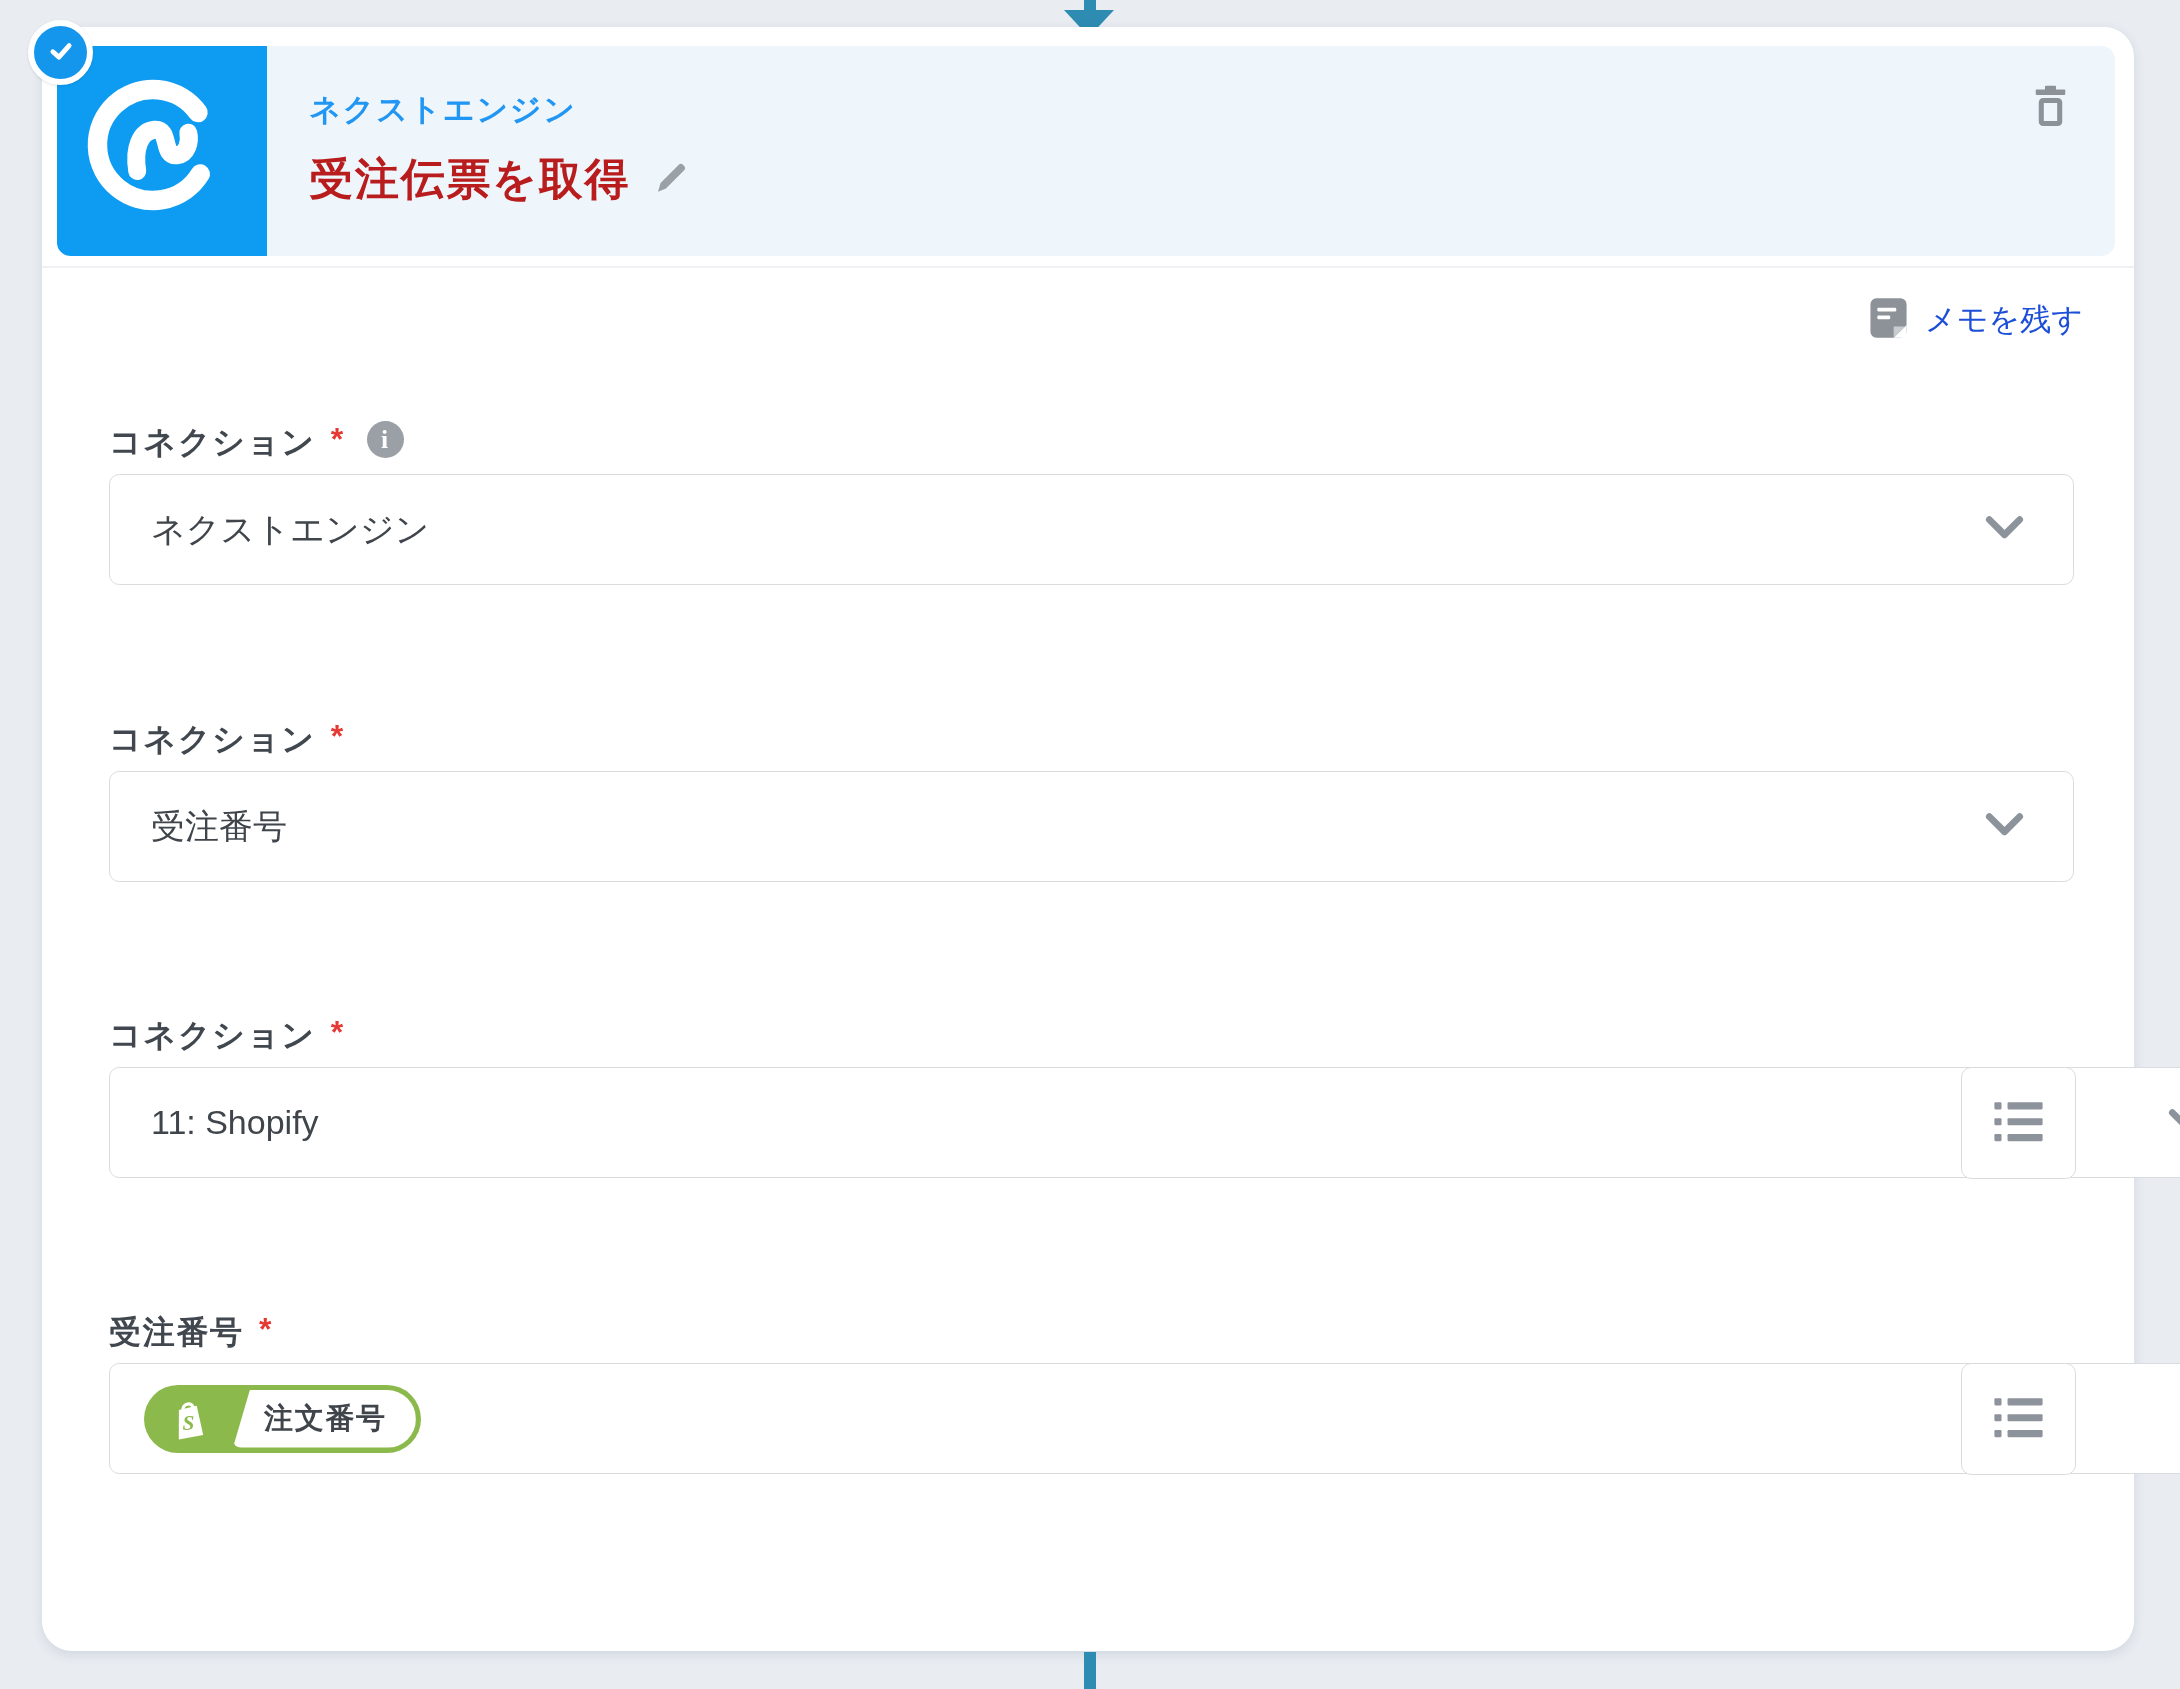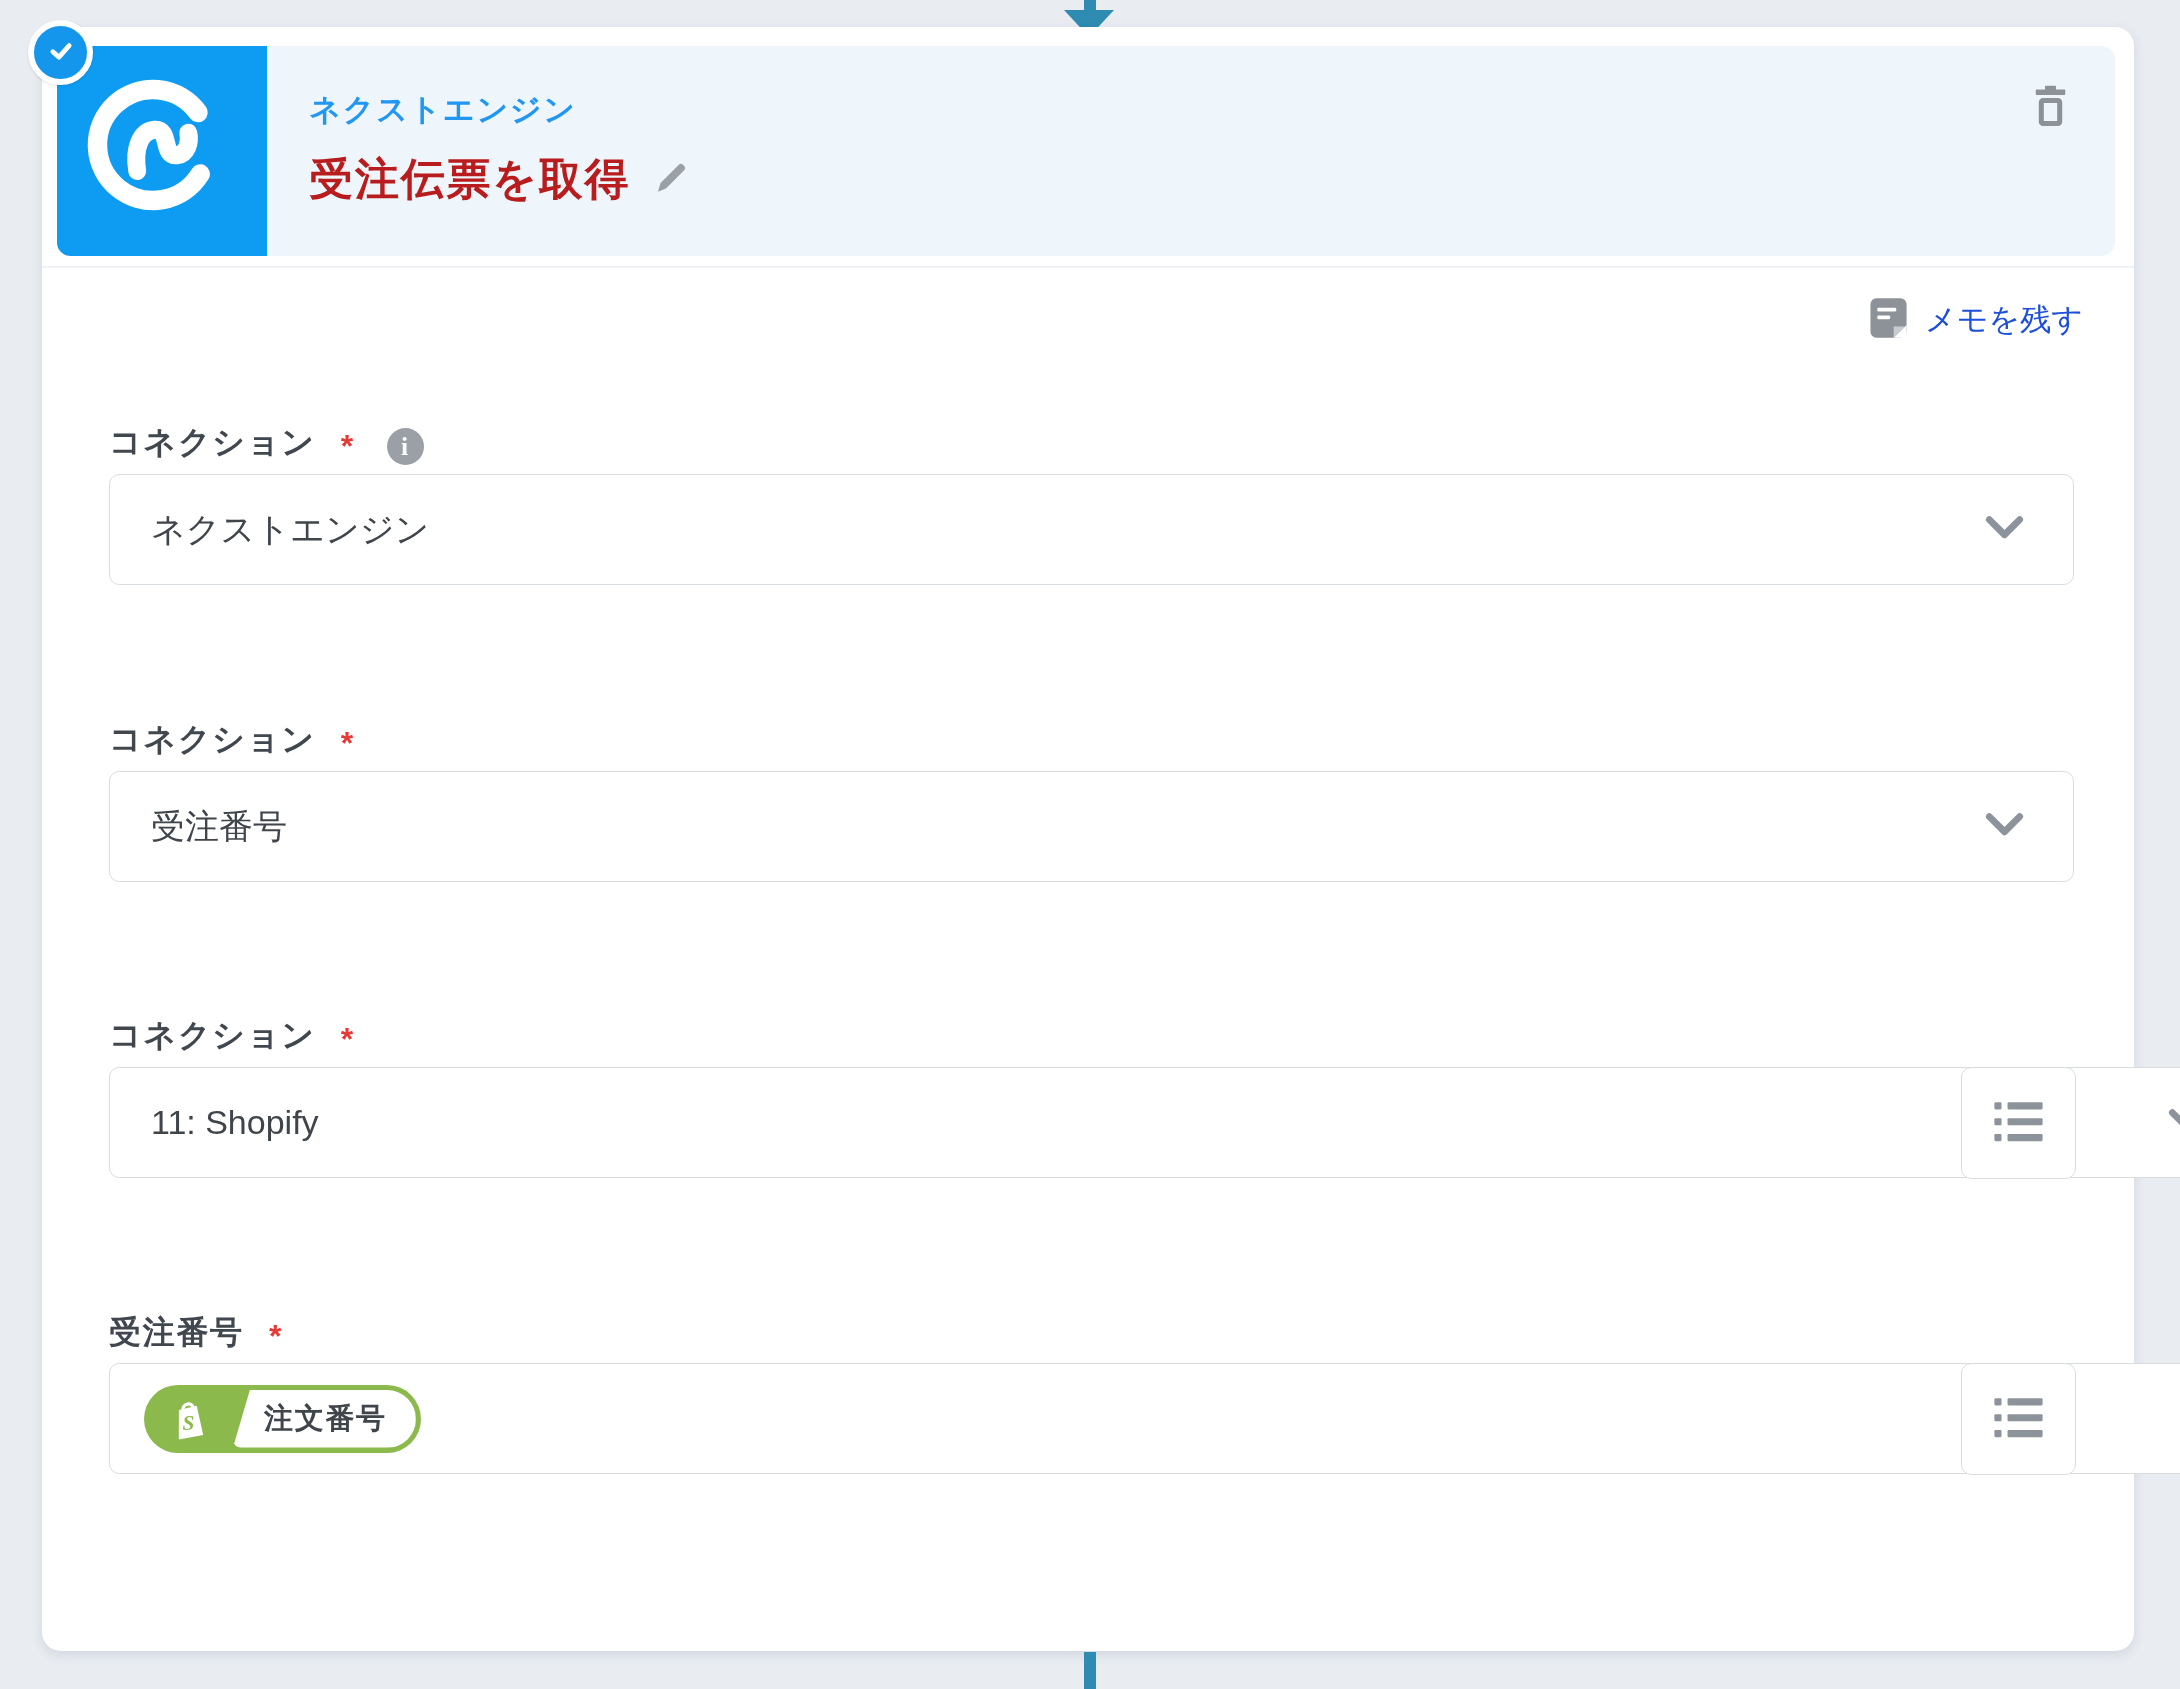--- a/index.html
+++ b/index.html
@@ -8,21 +8,21 @@
 
   
   .flow-arrow { position:absolute; left:1090px; top:0; width:0; height:0; transform:translateX(-50%); }
   .flow-arrow .stem { position:absolute; left:-6px; top:0; width:12px; height:12px; background:#2e8cb2; }
   .flow-arrow .head { position:absolute; left:-25.6px; top:10.2px; width:0; height:0;
       border-left:25.6px solid transparent; border-right:25.6px solid transparent; border-top:27px solid #2e8cb2; }
   .flow-line-bottom { position:absolute; left:1084px; top:1652px; width:12px; height:37px; background:#2e8cb2; }
 
   
   .card { position:absolute; left:42px; top:27px; width:2092px; height:1624px;
-      background:#ffffff; border-radius:19px; box-shadow:0 3.4px 12px rgba(40,60,90,.12); }
+      background:#ffffff; border-radius:30px; box-shadow:0 3.4px 12px rgba(40,60,90,.12); }
 
   .badge { position:absolute; left:-13.6px; top:-6.8px; width:65px; height:65px; border-radius:50%;
       background:#1496ec; border:6px solid #ffffff; display:flex; align-items:center; justify-content:center;
       box-shadow:0 0.9px 2.6px rgba(0,0,0,.12); z-index:3; }
 
   .header { position:absolute; left:15.3px; top:19px; width:2058px; height:210px;
       background:#eef6fc; border-radius:13.6px; }
   .app-icon { position:absolute; left:0; top:0; width:210px; height:210px; background:#0d9cf2;
       border-radius:13.6px 0 0 13.6px; display:flex; align-items:center; justify-content:center; }
   .header-texts { position:absolute; left:252px; top:43px; }
@@ -32,21 +32,21 @@
   .edit-btn { width:37px; height:37px; display:flex; align-items:center; justify-content:center; cursor:pointer; }
   .trash-btn { position:absolute; right:44px; top:37px; width:41px; height:49px;
       display:flex; align-items:center; justify-content:center; cursor:pointer; }
 
   .divider { position:absolute; left:0; top:239px; width:100%; height:1.7px; background:#f0f1f4; }
 
   .memo-row { position:absolute; right:51px; top:269px; display:flex; align-items:center; gap:15.3px; cursor:pointer; }
   .memo-label { font-size:31px; color:#1d4ed8; }
 
   
-  .field-label { position:absolute; left:67px; display:flex; align-items:flex-end; gap:20px;
+  .field-label { position:absolute; left:67px; display:flex; align-items:flex-start; gap:10px;
       font-size:32px; font-weight:bold; color:#41474e; letter-spacing:1.7px; }
   .req { color:#e53935; font-weight:bold; margin-left:5.1px; }
   .info-icon { width:37px; height:37px; border-radius:50%; background:#9aa0a6; margin-left:12px;
       display:flex; align-items:center; justify-content:center; cursor:pointer; }
   .info-icon::after { content:"i"; color:#ffffff; font-size:25.6px; font-weight:bold; font-family:"Liberation Serif","DejaVu Serif",serif; }
 
   .select { position:absolute; left:67px; height:111px; background:#ffffff;
       border:1.7px solid #d9dcdf; border-radius:10.2px; display:flex; align-items:center;
       padding:0 85px 0 41px; font-size:34px; color:#3f454b; cursor:pointer; }
   .select .chev { position:absolute; right:48px; top:50%; transform:translateY(-50%); }

